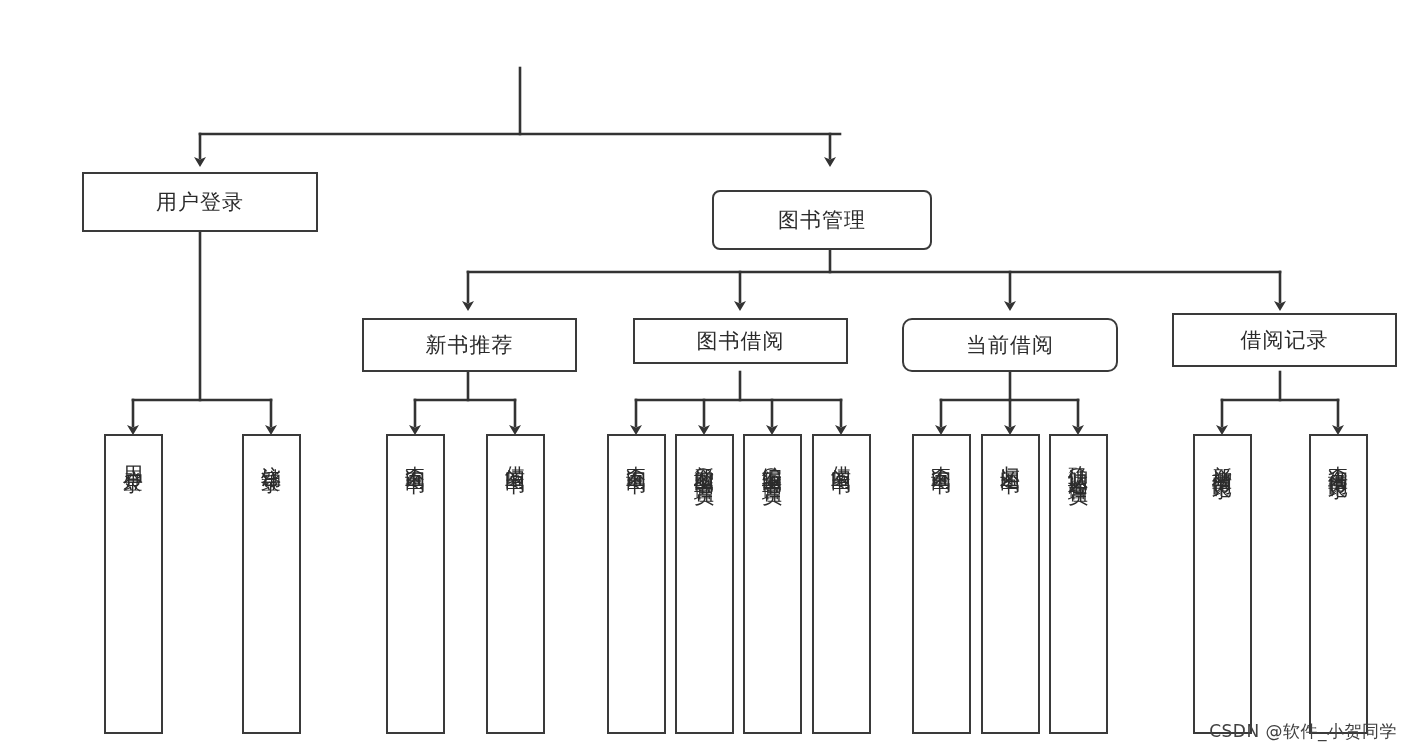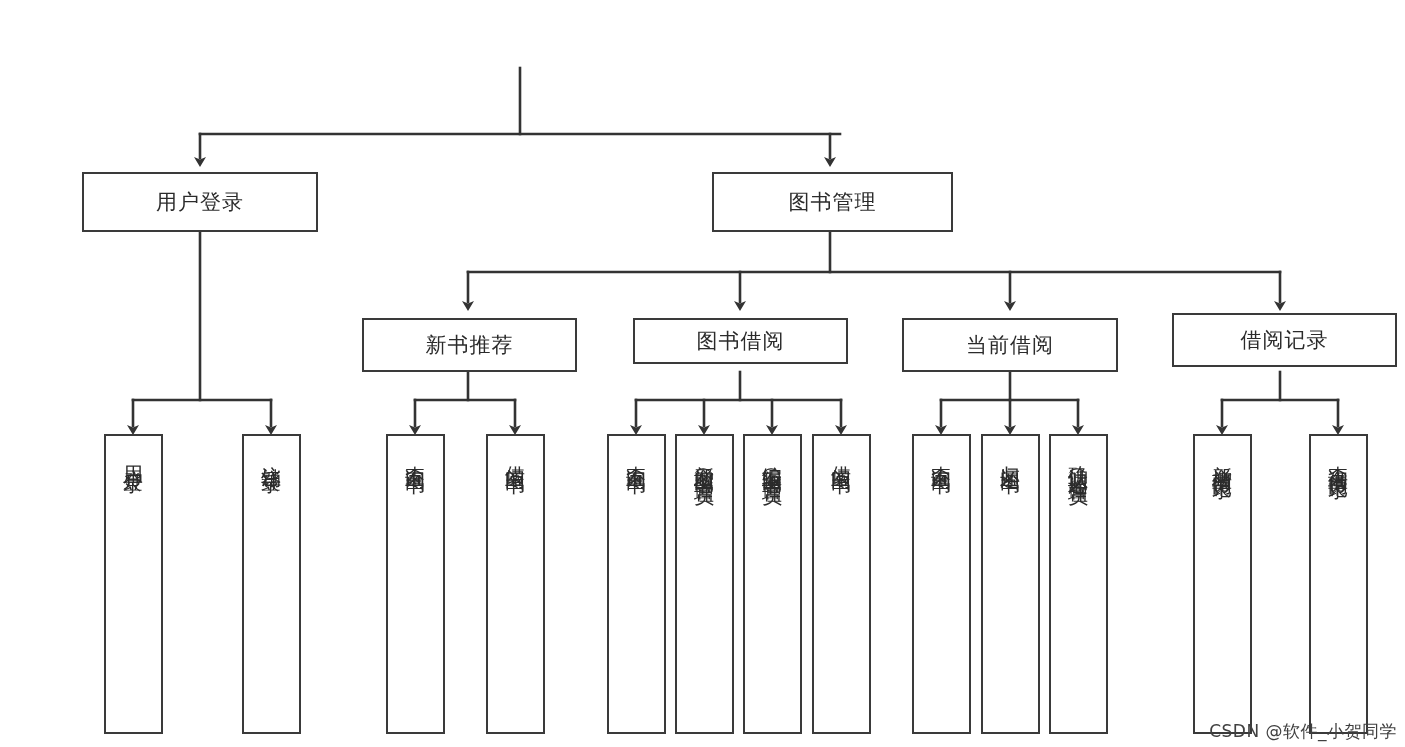--- a/index.html
+++ b/index.html
@@ -130,33 +130,33 @@
       <path d="M1338,400 L1338,426" marker-end="url(#arrow)"></path>
 
     </g>
   </svg>
 
 
   <div class="node horiz" style="left:82px; top:172px; width:236px; height:60px;">
     <span class="label">用户登录</span>
   </div>
 
-  <div class="node horiz" style="left:712px; top:172px; width:241px; height:60px;">
+  <div class="node horiz" style="left:712px; top:190px; width:220px; height:60px;border-radius:8px;">
     <span class="label">图书管理</span>
   </div>
 
   <div class="node horiz" style="left:362px; top:318px; width:215px; height:54px;">
     <span class="label">新书推荐</span>
   </div>
 
   <div class="node horiz" style="left:633px; top:318px; width:215px; height:46px;">
     <span class="label">图书借阅</span>
   </div>
 
-  <div class="node horiz" style="left:902px; top:318px; width:216px; height:54px;">
+  <div class="node horiz" style="left:902px; top:318px; width:216px; height:54px;border-radius:10px;">
     <span class="label">当前借阅</span>
   </div>
 
   <div class="node horiz" style="left:1172px; top:313px; width:225px; height:54px;">
     <span class="label">借阅记录</span>
   </div>
 
   <div class="node leaf" style="left:104px; top:434px; width:59px; height:300px;">
     <span class="label">用户登录</span>
   </div>

